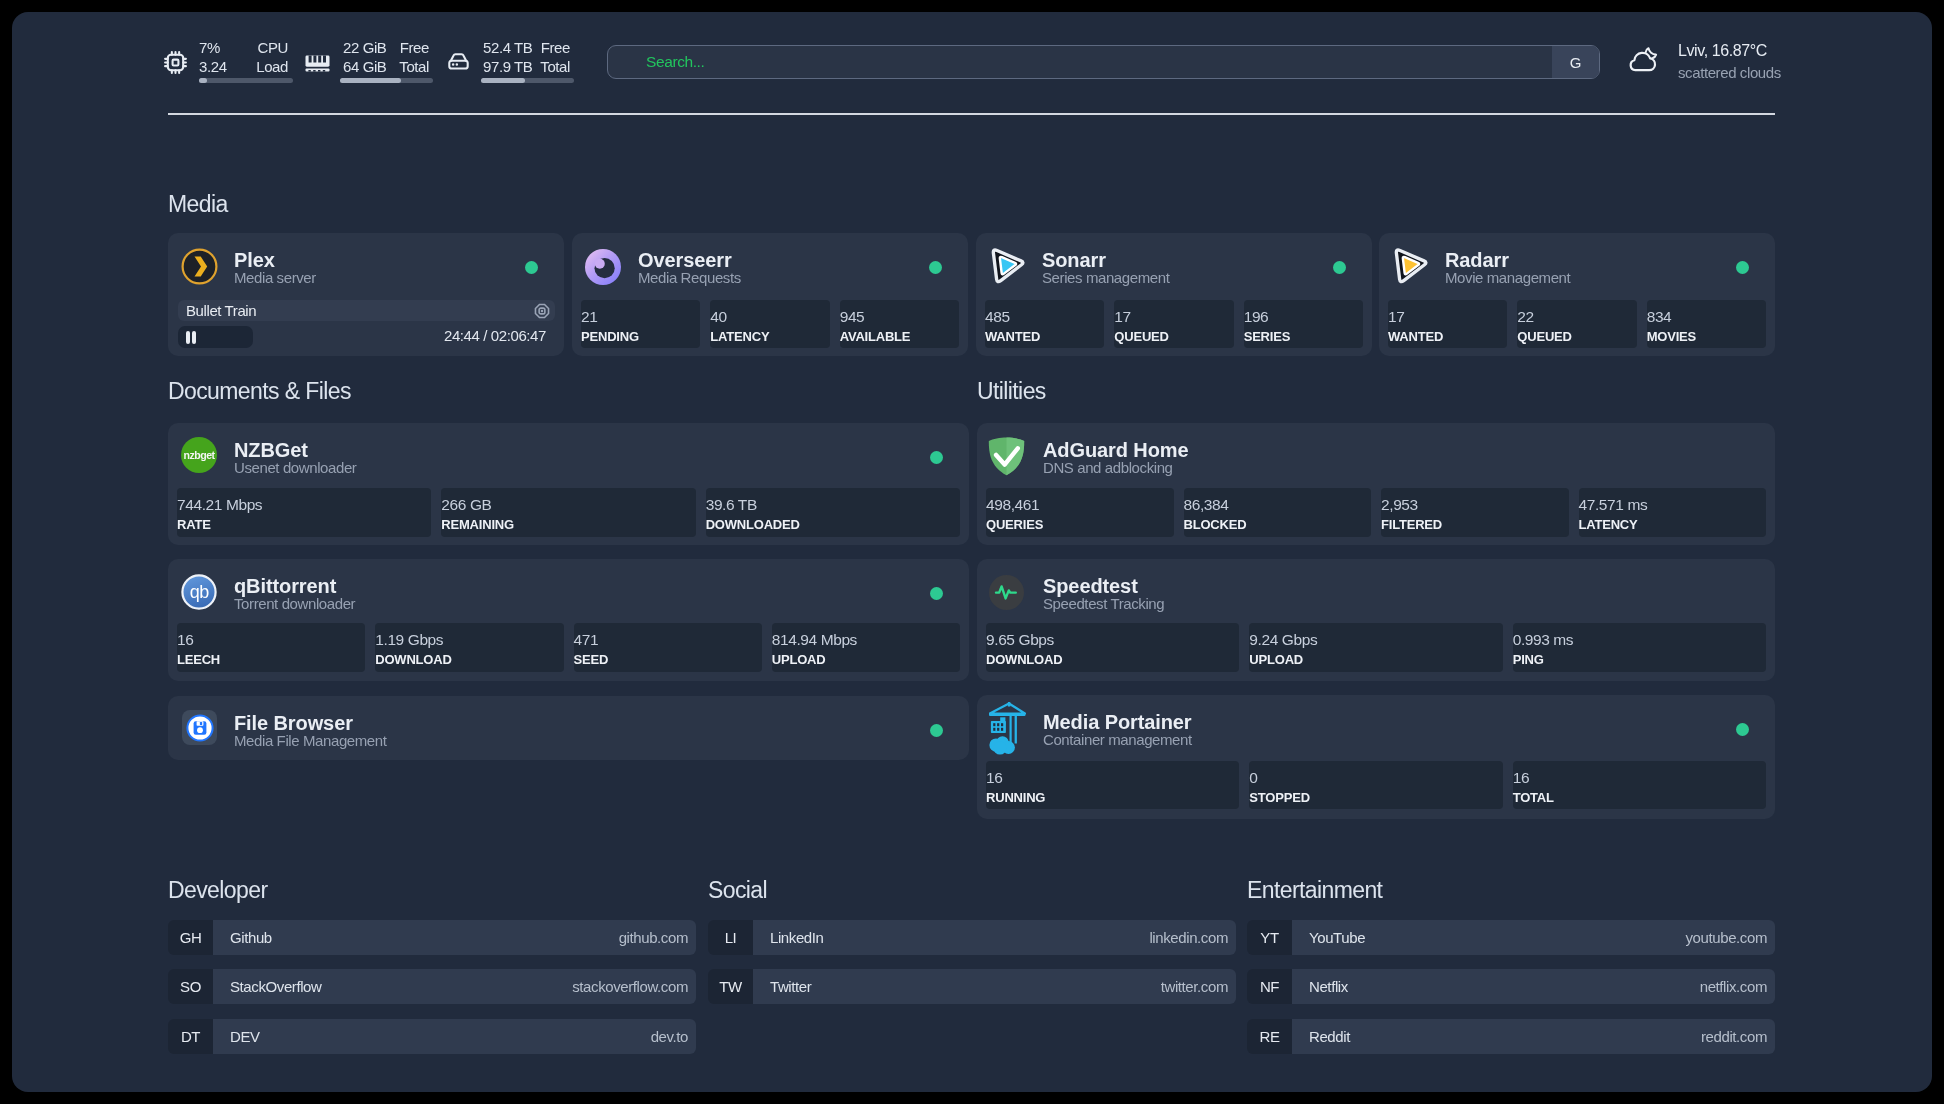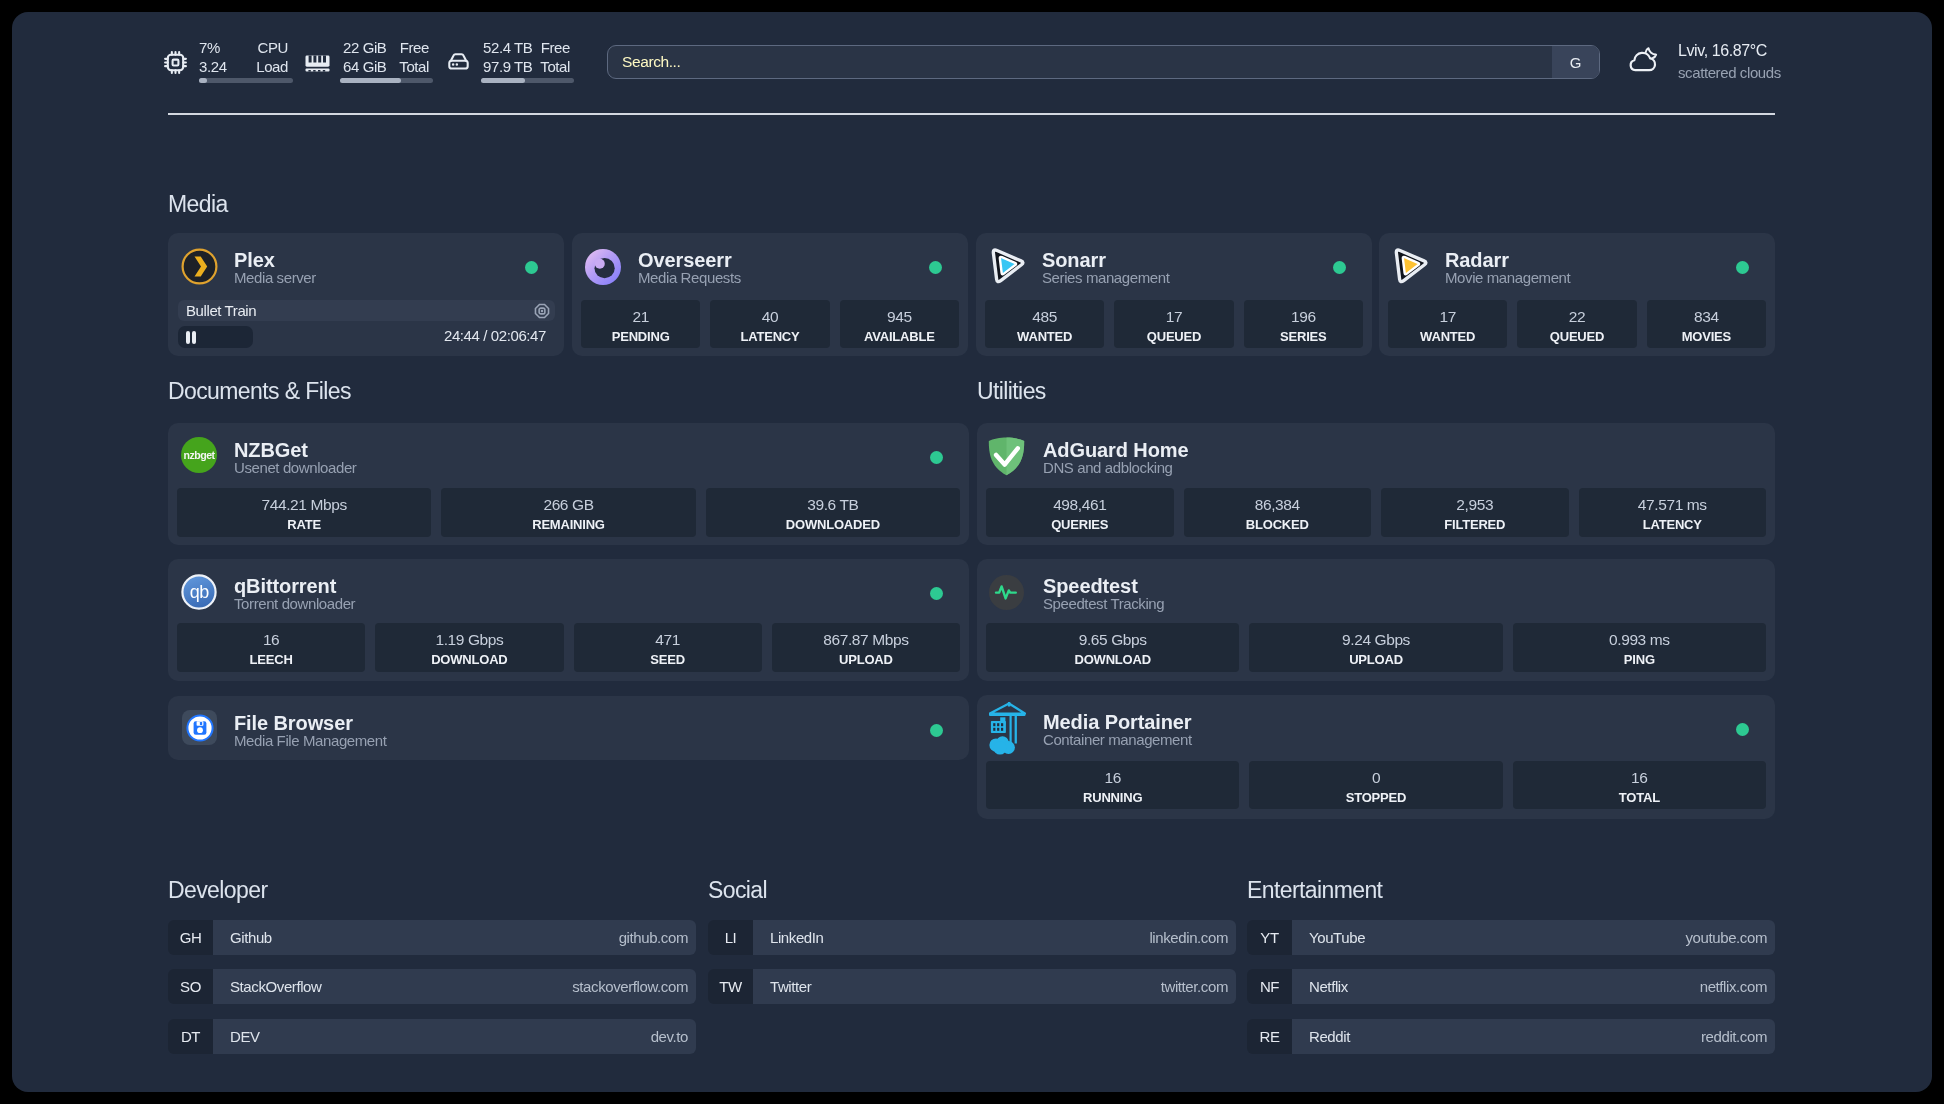--- a/index.html
+++ b/index.html
@@ -8,21 +8,21 @@
   #page { position:absolute; left:12px; top:12px; width:1920px; height:1080px;
           background:#212b3d; border-radius:16px; opacity:0.999; }
   .abs { position:absolute; }
   .sec-title { position:absolute; font-size:23px; font-weight:500; color:#dce3ed; letter-spacing:-0.6px; }
   .card { position:absolute; background:#2b3547; border-radius:10px; }
   .svc-icon { position:absolute; left:13px; top:15px; }
   .svc-name { position:absolute; left:66px; top:16px; font-size:20px; font-weight:600; color:#eaeef4; letter-spacing:-0.1px; }
   .svc-sub  { position:absolute; left:66px; top:35.5px; font-size:15px; font-weight:400; color:#97a1b2; }
   .dot { position:absolute; right:26px; top:28px; width:13px; height:13px; border-radius:50%; background:#2dc992; }
   .stats { position:absolute; left:9px; right:9px; display:flex; gap:10px; }
-  .stat { flex:1; background:#1f2937; border-radius:4px; position:relative; height:100%; text-align:center; }
+  .stat { flex:1; background:#1f2937; border-radius:4px; position:relative; height:100%; text-align:left; }
   .stat .v { position:absolute; top:7.5px; left:0; right:0; font-size:15.5px; color:#c7cfdc; }
   .stat .l { position:absolute; top:29px; left:0; right:0; font-size:13px; font-weight:700; color:#eef1f6; letter-spacing:-0.2px; }
   .bm-row { position:absolute; height:35px; }
   .bm-abbr { position:absolute; left:0; top:0; bottom:0; width:45px; background:#1c2534; border-radius:6px 0 0 6px;
              display:flex; align-items:center; justify-content:center; font-size:15px; font-weight:500; color:#e6eaf1; }
   .bm-bar { position:absolute; left:45px; right:0; top:0; bottom:0; background:#303b4f; border-radius:0 6px 6px 0; }
   .bm-name { position:absolute; left:17px; top:9px; font-size:15px; color:#dee4ec; }
   .bm-url  { position:absolute; right:8px; top:9px; font-size:15px; color:#b6bfcc; }
   .tb-txt { position:absolute; top:0; font-size:15px; font-weight:500; color:#dfe5ee; line-height:19px; white-space:nowrap; }
   .tb-bar { position:absolute; height:5px; border-radius:3px; background:#4e586a; }
@@ -90,21 +90,21 @@
     <div style="display:flex; justify-content:space-between;">
         <span>97.9 TB</span>
         <span>Total</span>
       </div>
   </div>
   <div class="tb-bar" style="left:469px; top:66px; width:93px;">
       <div class="tb-fill" style="width:47%;"></div>
     </div>
 
   <div class="abs" style="left:595px; top:33px; width:993px; height:34px; background:#2a3446; border:1.8px solid #5d6980; border-radius:9px;">
-    <div class="abs" style="left:14px; top:7px; font-size:15.5px; color:#fef9c3;">Search...</div>
+    <div class="abs" style="left:38px; top:7px; font-size:15.5px; color:#22c55e;">Search...</div>
     <div class="abs" style="right:0; top:0; bottom:0; width:47px; background:#39445a; border-radius:0 6.5px 6.5px 0; display:flex; align-items:center; justify-content:center; font-size:15px; color:#e8ecf2;">G</div>
   </div>
 
   <svg class="abs" style="left:1615px; top:32px;" width="33" height="30" viewBox="0 0 33 30">
     <path d="M21.5 4.2a5.4 5.4 0 1 0 7.6 6.4 7.6 7.6 0 0 1-7.6-6.4z" fill="none" stroke="#eef1f6" stroke-width="2" stroke-linejoin="round"></path>
     <path d="M8.3 26.2h13.9a5.9 5.9 0 0 0 1-11.7 8.1 8.1 0 0 0-15.8 1.7 5.1 5.1 0 0 0 .9 10z" fill="#212b3d" stroke="#eef1f6" stroke-width="2.2" stroke-linejoin="round"></path>
   </svg>
   <div class="abs" style="left:1666px; top:30px; font-size:16px; font-weight:500; color:#e7ecf3;">Lviv, 16.87°C</div>
   <div class="abs" style="left:1666px; top:52px; font-size:15px; color:#98a2b2;">scattered clouds</div>
 
@@ -267,21 +267,21 @@
         </div>
       <div class="stat">
           <div class="v">1.19 Gbps</div>
           <div class="l">DOWNLOAD</div>
         </div>
       <div class="stat">
           <div class="v">471</div>
           <div class="l">SEED</div>
         </div>
       <div class="stat">
-          <div class="v">867.87 Mbps</div>
+          <div class="v">814.94 Mbps</div>
           <div class="l">UPLOAD</div>
         </div>
     </div>
   </div>
 
   <div class="card" style="left:156px; top:684px; width:801px; height:64px;">
     <div class="abs" style="left:14px; top:14px; width:35px; height:35px; background:#3e4a5c; border-radius:8px;">
       <svg class="abs" style="left:3.5px; top:3.5px;" width="28" height="28" viewBox="0 0 28 28">
         <circle cx="14" cy="14" r="12.6" fill="#fff" stroke="#2176ff" stroke-width="2"></circle>
         <rect x="7.6" y="7.2" width="12.8" height="13.6" rx="2.2" fill="#2176ff"></rect>

